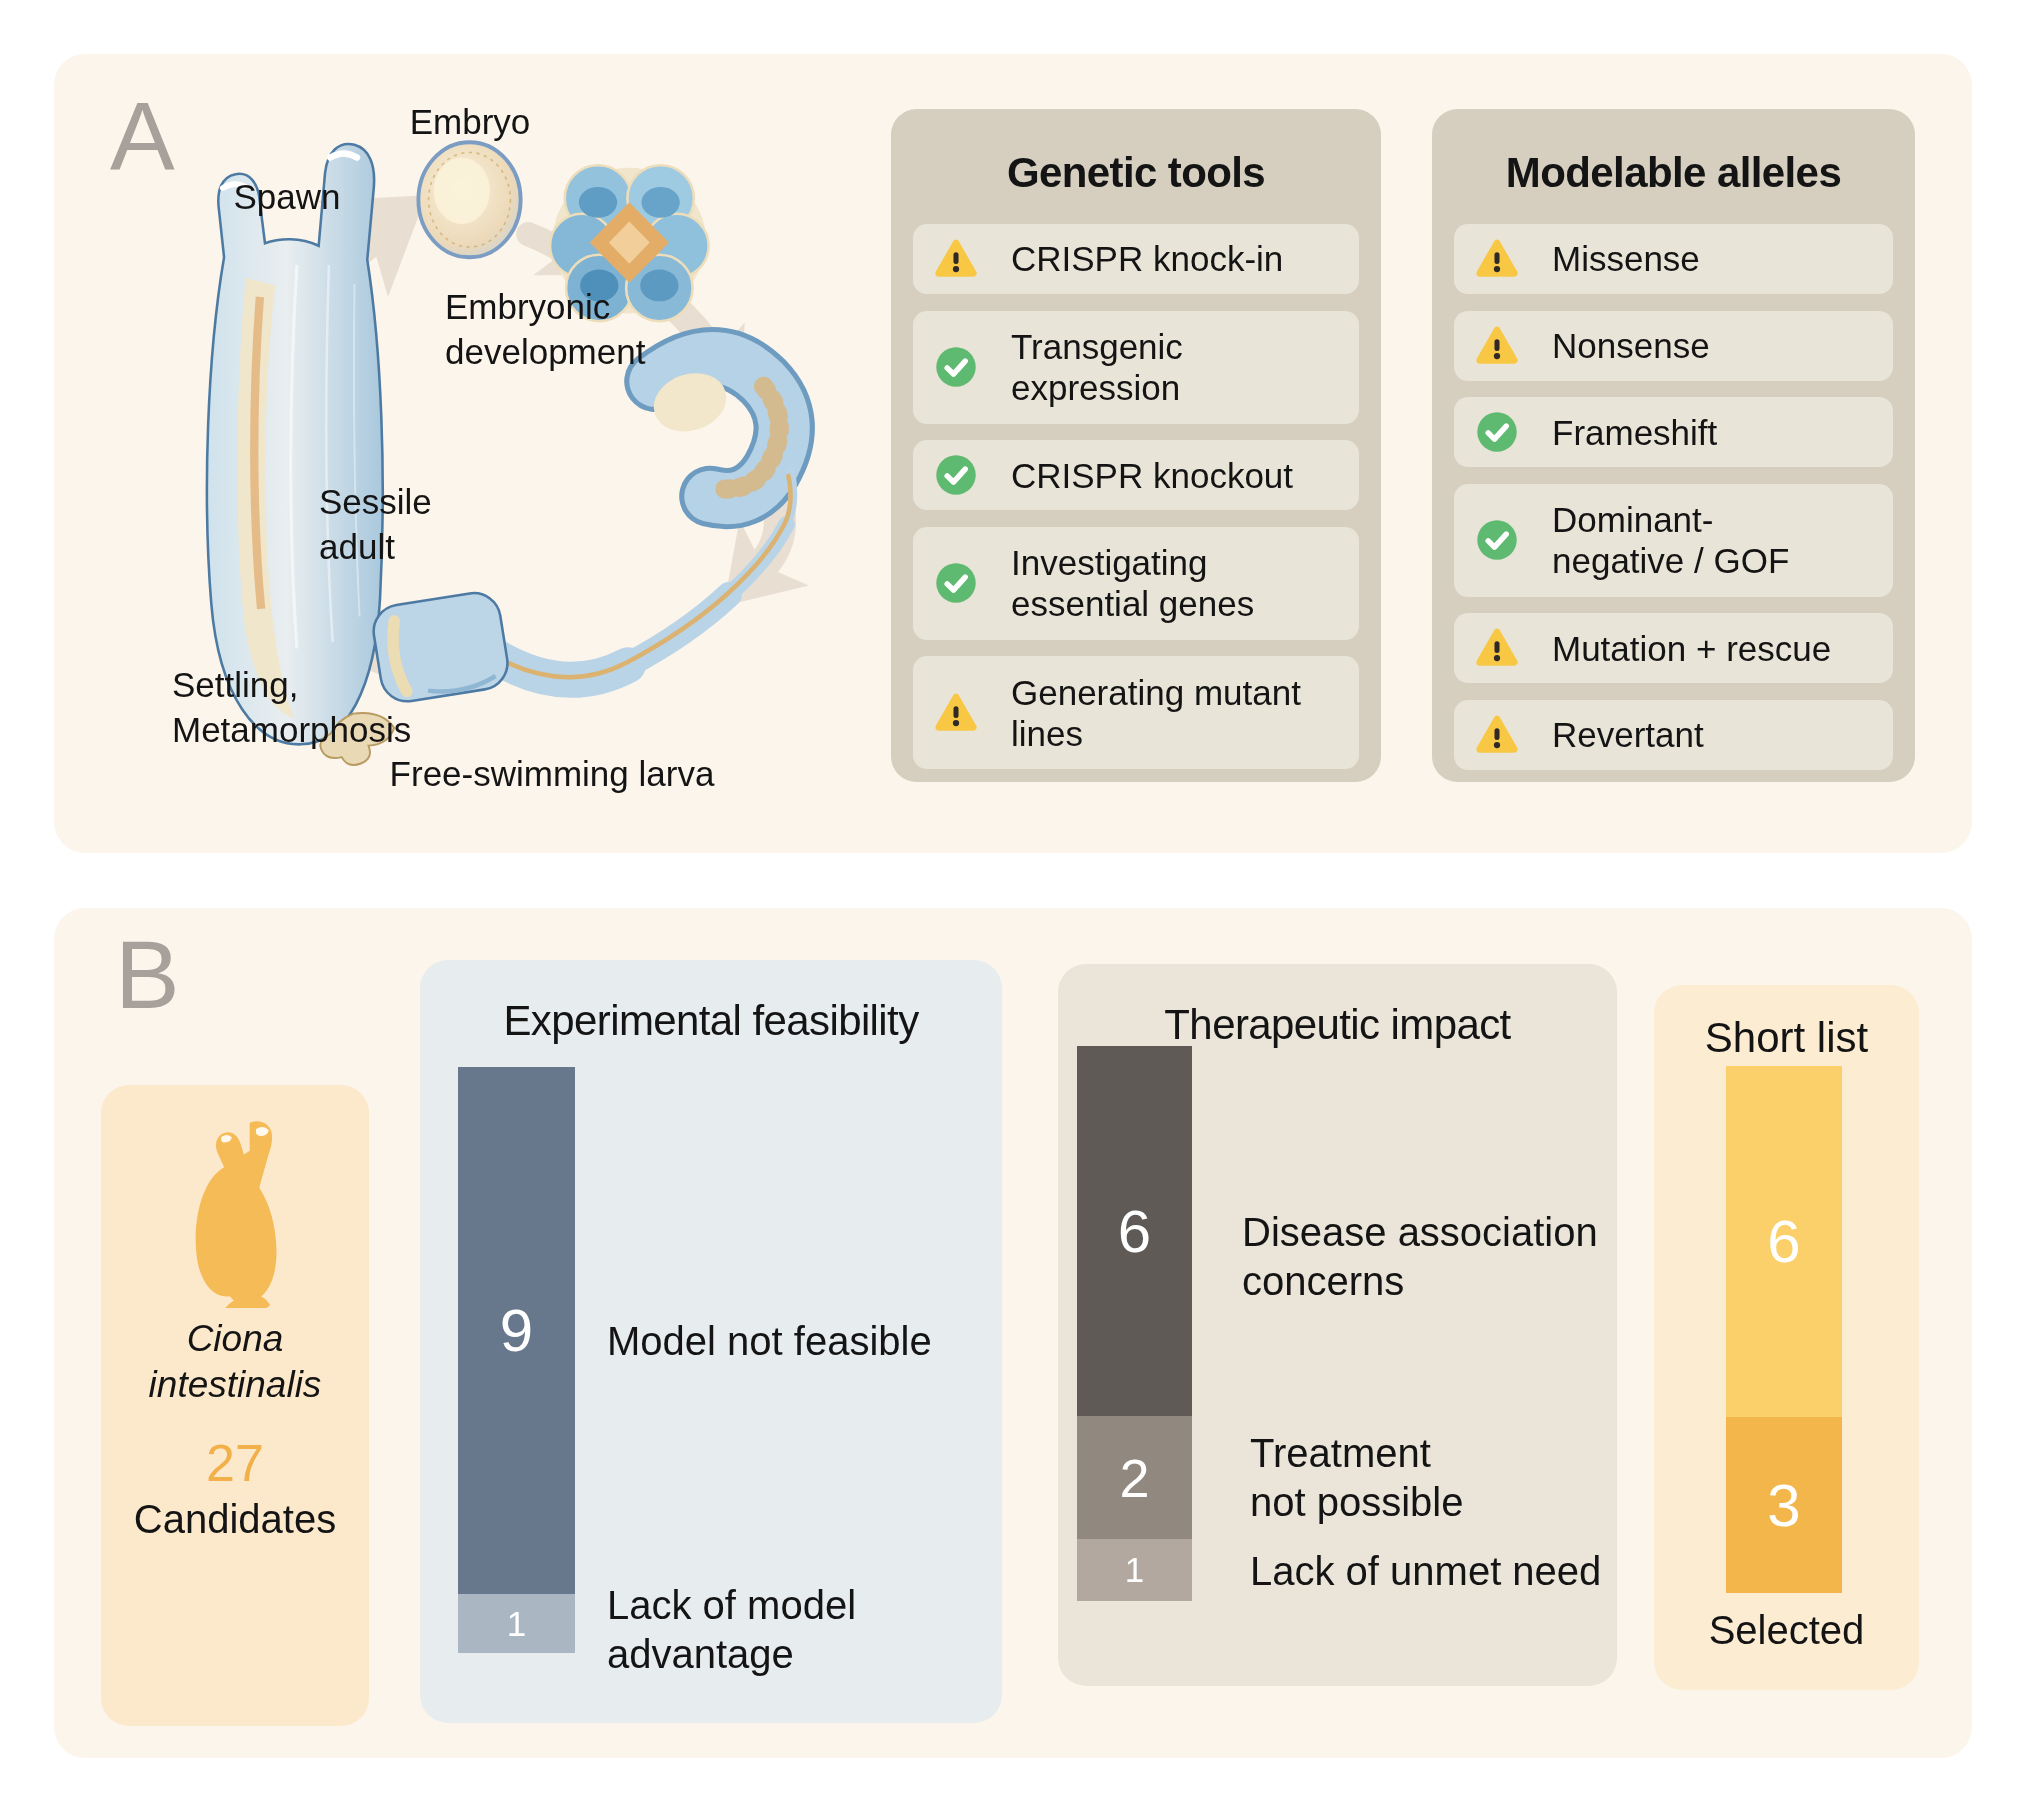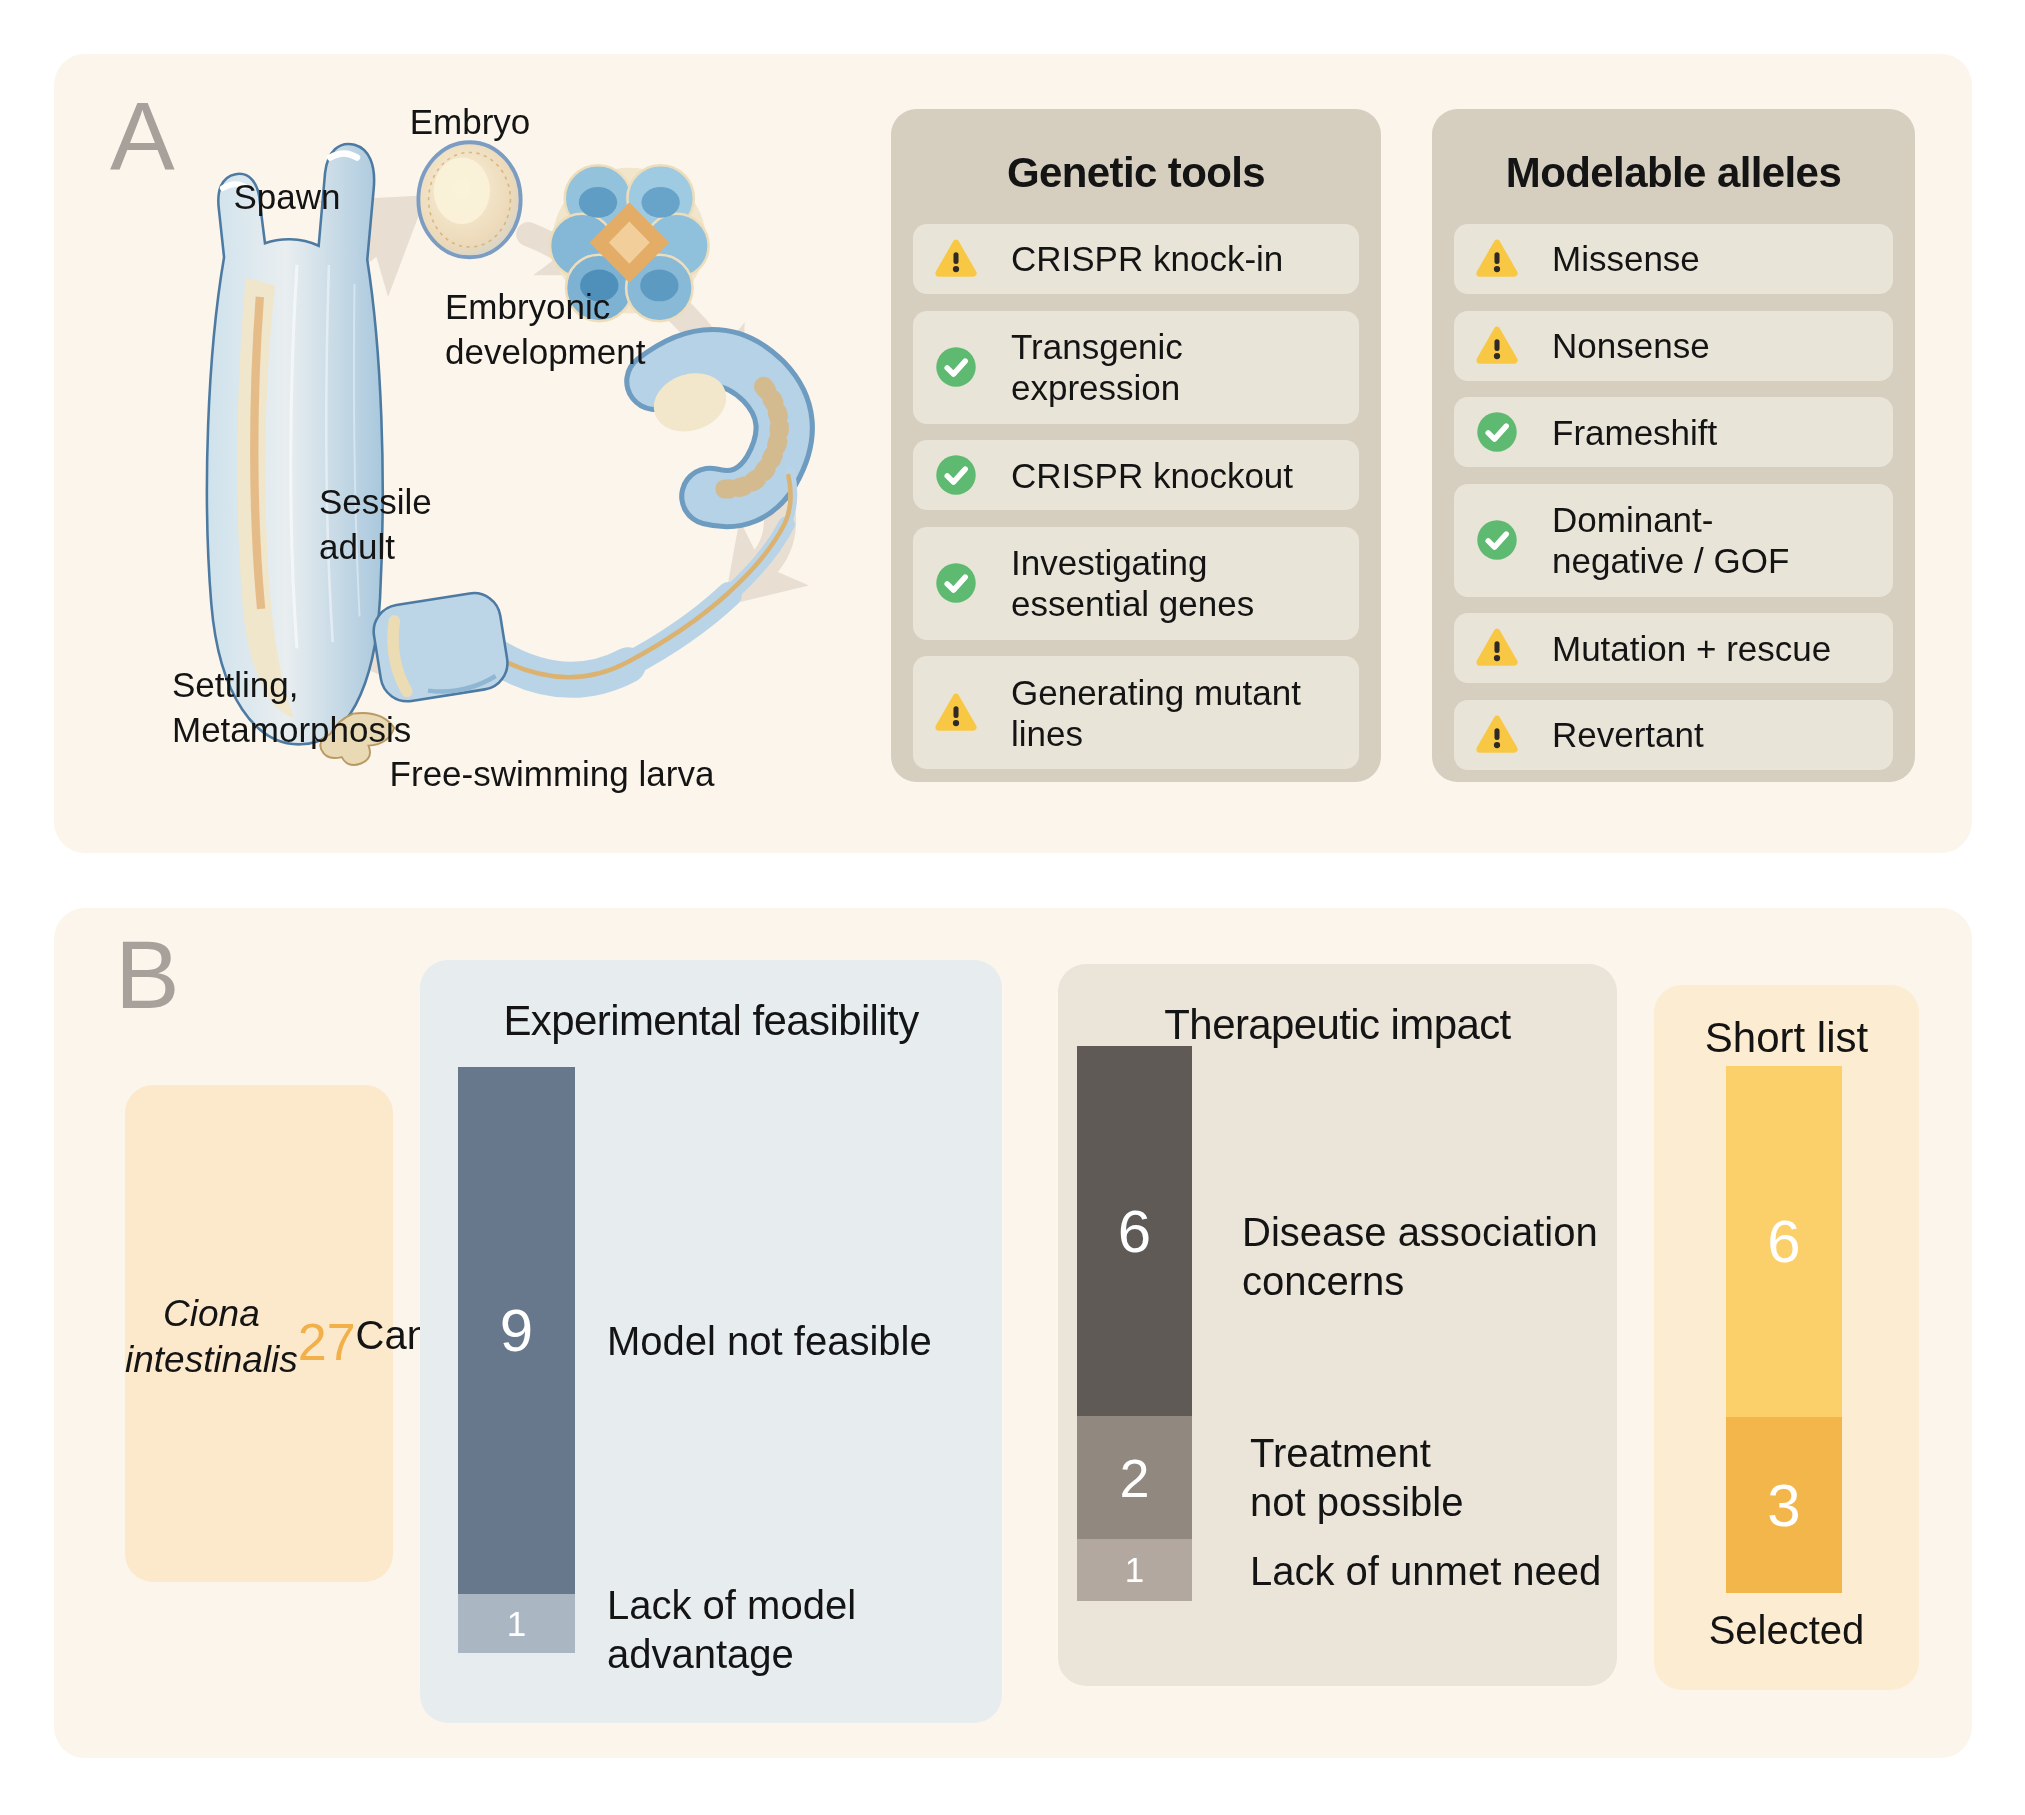--- a/index.html
+++ b/index.html
@@ -30,25 +30,25 @@
   .infobox h2{font-size:42px;font-weight:700;text-align:center;letter-spacing:-0.6px;margin:18px 0 27px}
   .row{background:#e9e4d8;border-radius:14px;display:flex;align-items:center;gap:34px;
        padding:0 16.6px 0 22px;margin-bottom:16.6px;font-size:35px;line-height:1.18}
   .row span{white-space:pre-line}
   .row.h1{height:70px}
   .row.h2{height:113px}
   .icon{flex:0 0 42px;width:42px;height:42px}
 
   
   .bpanel{position:absolute;border-radius:28px}
-  #cionaCard{left:71px;top:177px;width:268px;height:497px;background:#fce9cb;
-             display:flex;align-items:center;text-align:center}
+  #cionaCard{left:47px;top:177px;width:268px;height:641px;background:#fce9cb;
+             display:flex;flex-direction:column;align-items:center;text-align:center}
   #cionaCard svg{width:134px;height:192px;margin-top:31px}
   .species{font-style:italic;font-size:37px;line-height:1.25;white-space:pre-line;margin-top:7.7px}
-  .count{font-size:52px;color:#f2b04a;margin-top:17px}
+  .count{font-size:52px;color:#f2b04a;margin-top:25px}
   .countLabel{font-size:40px;margin-top:3.8px}
 
   #feas{left:366px;top:52px;width:582px;height:763px;background:#e7ecef}
   #impact{left:1004px;top:56px;width:559px;height:722px;background:#eae4d9}
   #short{left:1600px;top:77px;width:265px;height:705px;background:#fcecd2}
   .bpanel h2{font-size:42px;font-weight:400;text-align:center;letter-spacing:-0.6px;margin-top:37px}
   #short h2{font-weight:400;margin-top:29px;letter-spacing:0}
 
   .stack{position:absolute;display:flex;flex-direction:column}
   #feasBar{left:38px;top:107px;width:117px;height:586px}

